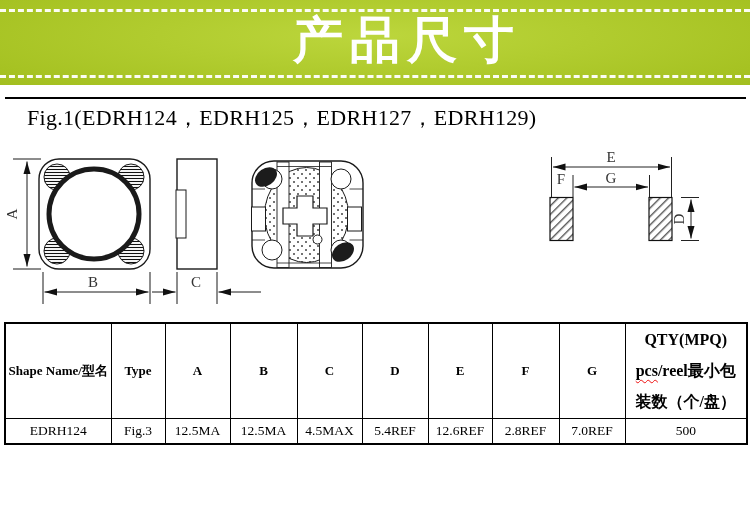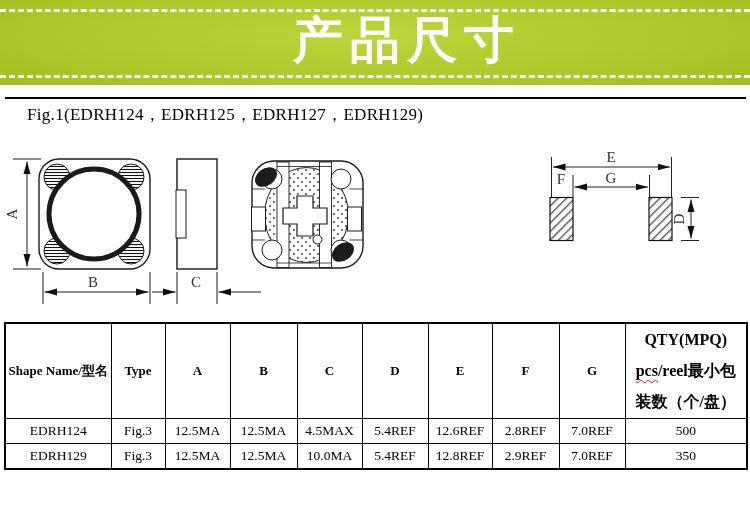--- a/index.html
+++ b/index.html
@@ -11,21 +11,21 @@
           background:radial-gradient(120% 160% at 50% 42%, #bcd63c 0%, #a6c222 48%, #8aa80e 100%);}
   .banner .dash{position:absolute;left:0;right:0;height:0;border-top:3px dashed rgba(255,255,255,.95);}
   .dash-top{top:9px;}
   .dash-bottom{top:75px;}
   .banner-title{position:absolute;left:0;top:13px;width:100%;text-align:center;text-indent:64px;
                 font-family:"Liberation Sans",sans-serif;font-weight:bold;font-size:50px;
                 letter-spacing:7px;color:#fff;line-height:1.1;}
 
   .top-rule{position:absolute;left:5px;top:97px;width:741px;height:2px;background:#000;}
 
-  .caption{position:absolute;left:27px;top:103px;font-size:17px;color:#000;
+  .caption{position:absolute;left:27px;top:103px;font-size:22px;color:#000;
            letter-spacing:.3px;white-space:nowrap;}
 
   .drawings{position:absolute;left:0;top:0;width:750px;height:507px;pointer-events:none;}
   .drawings text{font-family:"Liberation Serif",serif;font-size:15px;fill:#333;}
 
   
   table.dim-table{position:absolute;left:4px;top:322px;width:742px;border-collapse:collapse;
                   table-layout:fixed;border:2px solid #000;background:#fff;}
   .dim-table th,.dim-table td{border:1px solid #000;text-align:center;vertical-align:middle;
                   padding:0;overflow:hidden;}
@@ -162,28 +162,16 @@
       <td>Fig.3</td>
       <td>12.5MA</td>
       <td>12.5MA</td>
       <td>4.5MAX</td>
       <td>5.4REF</td>
       <td>12.6REF</td>
       <td>2.8REF</td>
       <td>7.0REF</td>
       <td>500</td>
     </tr>
-    <tr>
-      <td class="type-col">EDRH129</td>
-      <td>Fig.3</td>
-      <td>12.5MA</td>
-      <td>12.5MA</td>
-      <td>10.0MA</td>
-      <td>5.4REF</td>
-      <td>12.8REF</td>
-      <td>2.9REF</td>
-      <td>7.0REF</td>
-      <td>350</td>
-    </tr>
   </tbody>
     </table>
 
 </div>
 
 </body></html>

